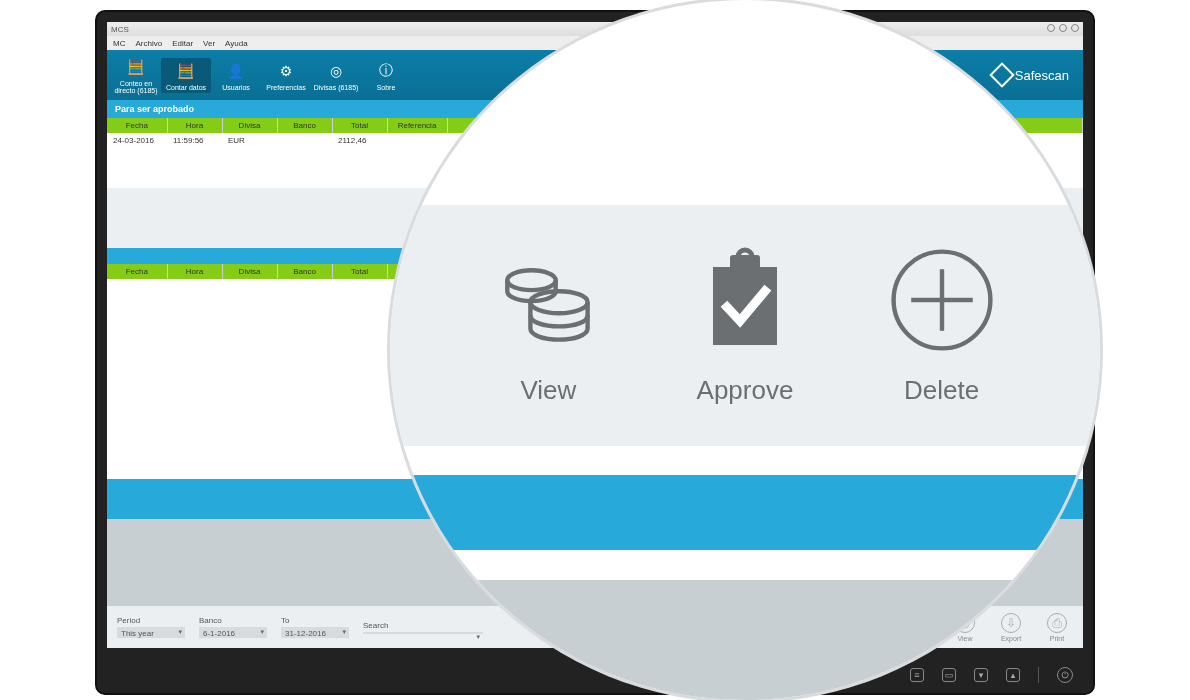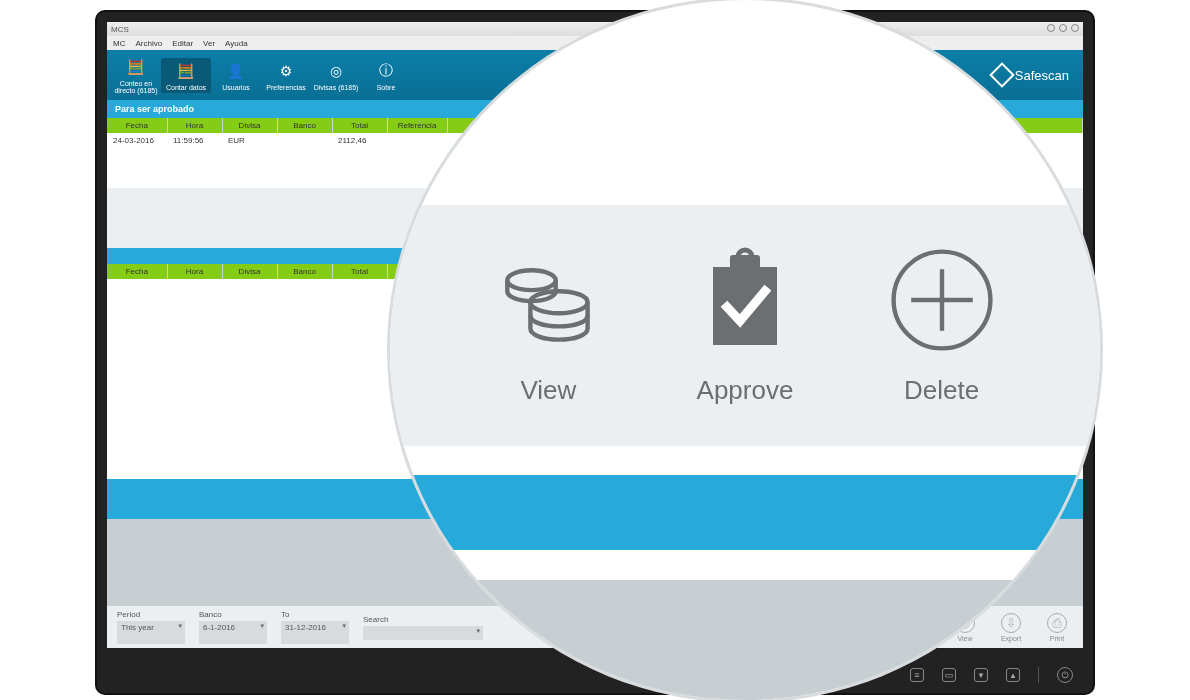--- a/index.html
+++ b/index.html
@@ -125,21 +125,21 @@
 
   .footer {
     position: absolute; left:0; right:0; bottom:0;
     height: 42px; background: #eceff1;
     display: flex; align-items: center; gap: 14px;
     padding: 0 10px;
     font-size: 8px; color: #555;
   }
   .footer .fld { display:flex;flex-direction:column;gap:2px; }
   .footer .fld .sel {
-    background:#d7dbde; padding:2px 18px 12px 4px; font-size:8px;
+    background:#d7dbde; padding:2px 18px 0 4px; font-size:8px;
     position:relative; min-width:68px;
   }
   .footer .fld .sel::after{
     content:"▾"; position:absolute; right:3px; top:1px; font-size:7px; color:#666;
   }
   .footer .right-actions {
     margin-left:auto; display:flex; gap:14px;
   }
 
   .bigblue { height: 40px; background:#27a9d9; }

